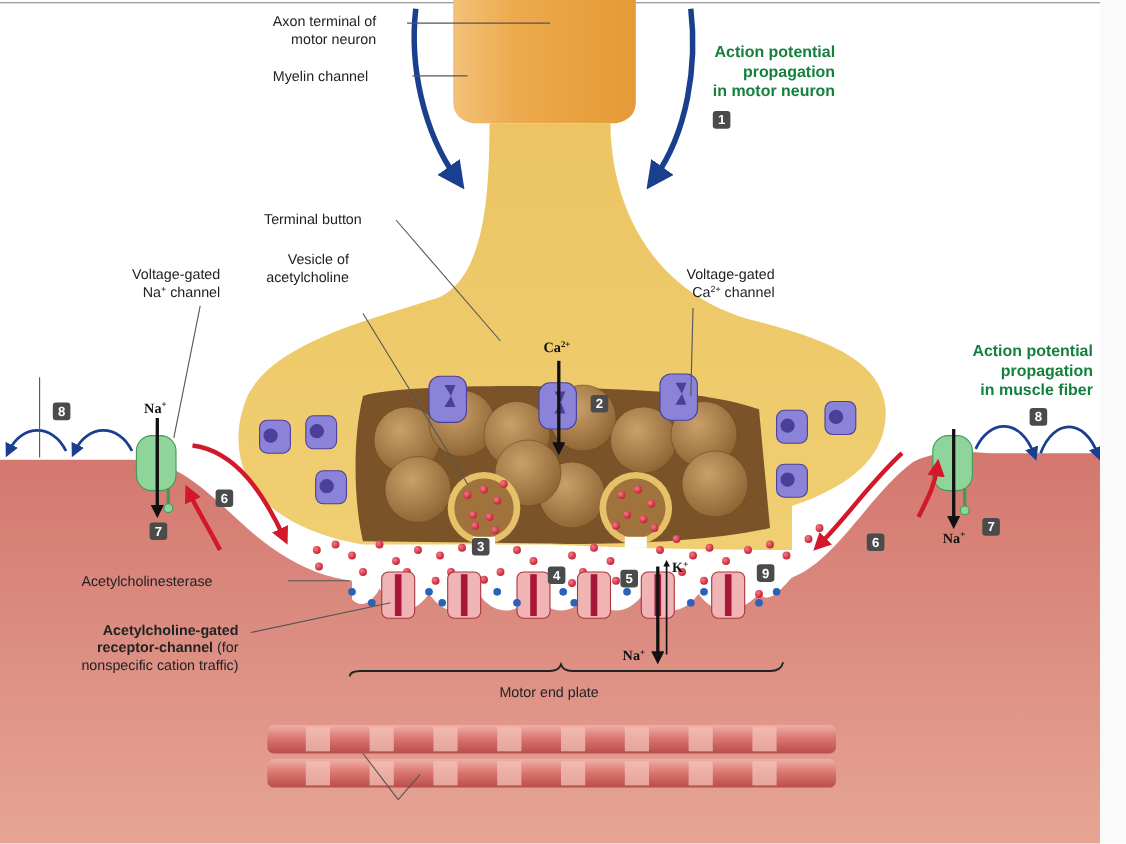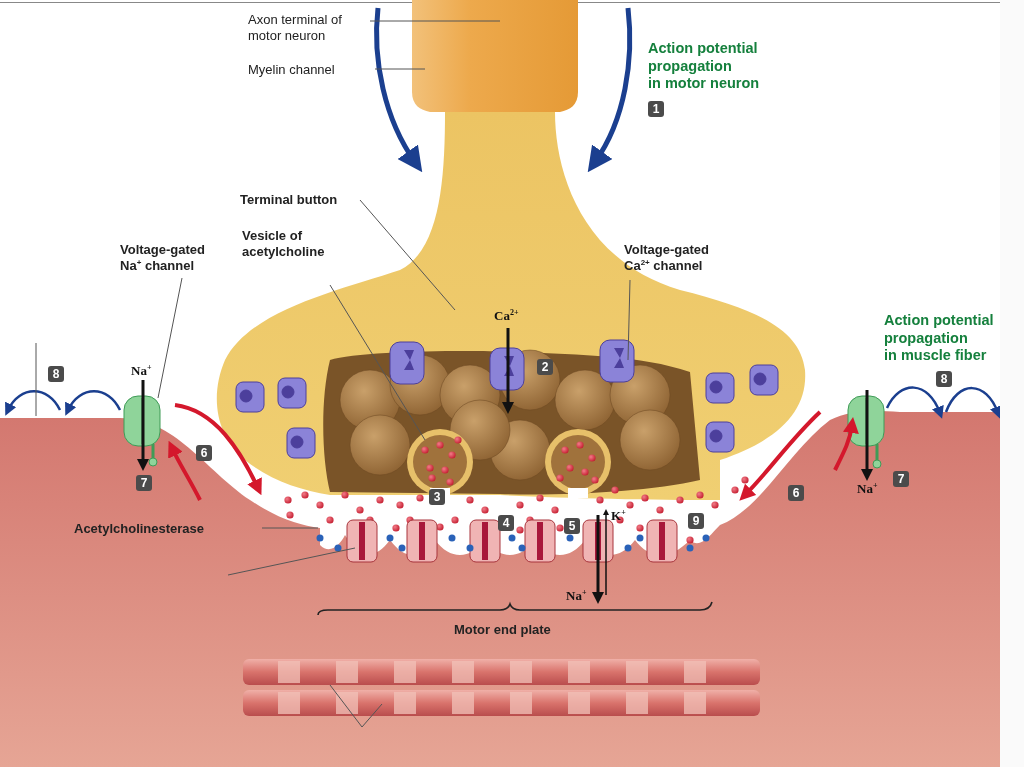--- a/index.html
+++ b/index.html
@@ -1,21 +1,21 @@
 <!DOCTYPE html>
 <html><head>
 <meta charset="utf-8">
 <style>
   html, body { margin:0; padding:0; background:#ffffff; }
   body { width:1024px; height:767px; position:relative; overflow:hidden; font-family:"Liberation Sans", sans-serif; }
   #stage { position:absolute; left:0; top:0; width:1024px; height:767px; }
-  .lbl { position:absolute; font-family:"Liberation Sans", sans-serif; color:#222; line-height:1.22; white-space:nowrap; }
+  .lbl { position:absolute; font-family:"Liberation Sans", sans-serif; color:#222; line-height:1.22; white-space:nowrap;text-align:right; }
   .lbl.blue { color:#15803d; font-weight:bold; font-size:14.5px; }
   .lbl.reg { font-size:13px; }
-  .lbl.b13 { font-size:13px; font-weight:bold; }
+  .lbl.b13 { font-size:13px; font-weight:normal; }
   .badge { position:absolute; width:16px; height:16px; background:#4b4b4b; color:#fff; font-weight:bold; font-size:12px; border-radius:3px; text-align:center; line-height:16px; font-family:"Liberation Sans", sans-serif; }
   .ion { position:absolute; font-weight:bold; font-size:13px; color:#111; font-family:Liberation Serif, serif; }
   .ion sup { font-size:8px; }
   .topline { position:absolute; left:0; top:2px; width:1024px; height:1px; background:#888; }
   .rightedge { position:absolute; left:1000px; top:0; width:24px; height:767px; background:#fafafa; }
 </style>
 </head>
 <body>
 
 <div id="stage">
@@ -336,17 +336,22 @@
   <div class="badge" style="left:196px;top:445px">6</div>
   <div class="badge" style="left:788px;top:485px">6</div>
   <div class="badge" style="left:136px;top:475px">7</div>
   <div class="badge" style="left:893px;top:471px">7</div>
   <div class="badge" style="left:48px;top:366px">8</div>
   <div class="badge" style="left:936px;top:371px">8</div>
   <div class="badge" style="left:688px;top:513px">9</div>
 
   <div class="lbl b13" style="left:74px;top:521px">Acetylcholinesterase</div>
 
+  <div class="lbl" style="left:74px;top:565px;font-size:13px">
+    <div><b>Acetylcholine-gated</b></div>
+    <div><b>receptor-channel</b><span> (for</span></div>
+    <div>nonspecific cation traffic)</div>
+  </div>
 
   <div class="lbl b13" style="left:454px;top:622px">Motor end plate</div>
 
   <div class="rightedge"></div>
 </div>
 
 </body></html>

